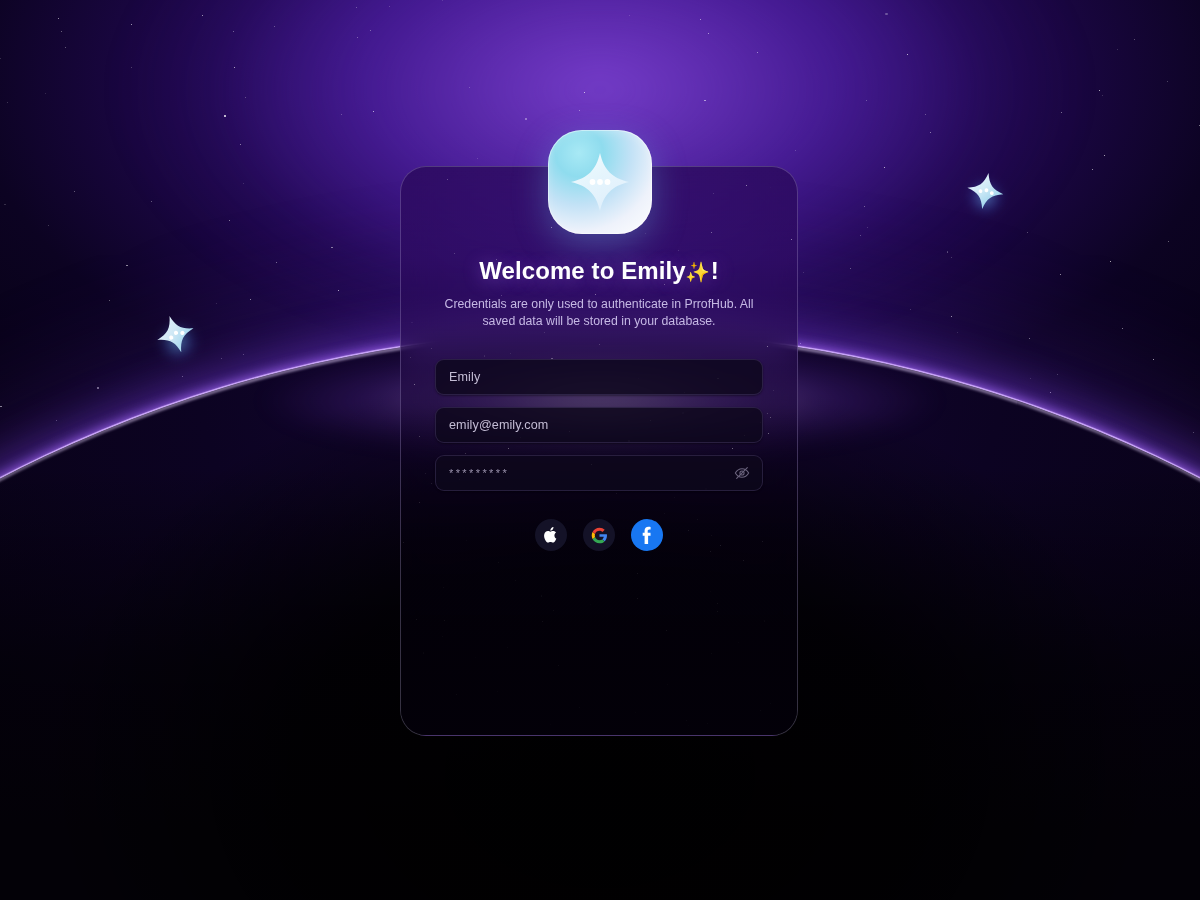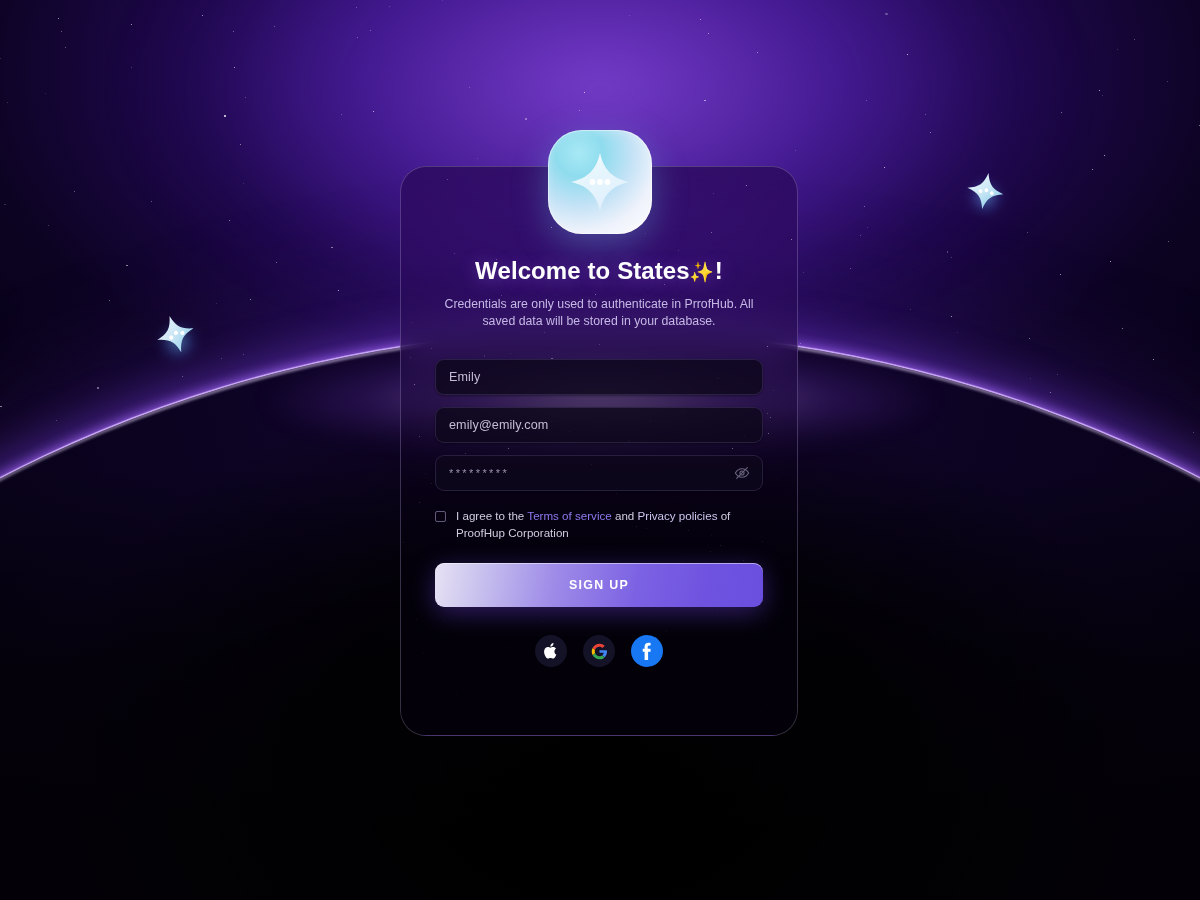--- a/index.html
+++ b/index.html
@@ -685,21 +685,21 @@
         <i class="star" style="left:315.7px;top:435.8px;width:1px;height:1px;opacity:0.21"></i>
         <i class="star" style="left:138.6px;top:109.3px;width:1px;height:1px;opacity:0.41"></i>
         <i class="star" style="left:310.0px;top:64.7px;width:1px;height:1px;opacity:0.48"></i>
         <i class="star" style="left:197.5px;top:177.0px;width:1px;height:1px;opacity:0.26"></i>
       </div>
     <div class="card-fade"></div>
 
     <div class="card-inner">
 
       <div class="title">
-        <span>Welcome to States</span><span class="spark">✨</span><span>!</span>
+        <span>Welcome to Emily</span><span class="spark">✨</span><span>!</span>
       </div>
 
       <div class="subtitle">Credentials are only used to authenticate in PrrofHub. All saved data will be stored in your database.</div>
 
       <div class="form">
 
         <div class="row">
           <div class="field">
             <span class="field-text">Emily</span>
           </div>
@@ -714,28 +714,21 @@
           <span class="field-icon">
             <svg width="16" height="16" viewBox="0 0 24 24" fill="none" stroke="#b9b0cf" stroke-width="1.6" stroke-linecap="round">
               <path d="M2 12s3.8-6.5 10-6.5S22 12 22 12s-3.8 6.5-10 6.5S2 12 2 12Z"></path>
               <circle cx="12" cy="12" r="3.1"></circle>
               <path d="M4 20 20 4"></path>
             </svg>
           </span>
         </div>
 
 
-        <div class="terms">
-          <div class="checkbox"></div>
-          <div class="terms-text">
-            <span>I agree to the </span><span class="link">Terms of service</span><span> and </span><span class="link alt">Privacy policies</span><span> of ProofHup Corporation</span>
-          </div>
-        </div>
-
-        <button class="signup-btn">SIGN UP</button>
+
 
         <div class="socials">
 
           <div class="social">
             <svg width="16" height="18" viewBox="0 0 24 28">
               <path d="M17.3 14.6c0-3 2.4-4.4 2.5-4.5-1.4-2-3.5-2.3-4.3-2.3-1.8-.2-3.5 1.1-4.5 1.1s-2.4-1.1-3.9-1c-2 0-3.8 1.2-4.9 3-2.1 3.6-.5 9 1.5 12 1 1.4 2.2 3 3.7 2.9 1.5-.1 2-1 3.8-1s2.3 1 3.9.9c1.6 0 2.6-1.4 3.6-2.9 1.1-1.6 1.6-3.2 1.6-3.3-.1 0-3-1.2-3-4.9z" fill="#ffffff"></path>
               <path d="M14.6 5.5c.8-1 1.4-2.4 1.2-3.8-1.2.1-2.6.8-3.5 1.8-.7.9-1.4 2.3-1.2 3.7 1.3.1 2.7-.7 3.5-1.7z" fill="#ffffff"></path>
             </svg>
           </div>
 

